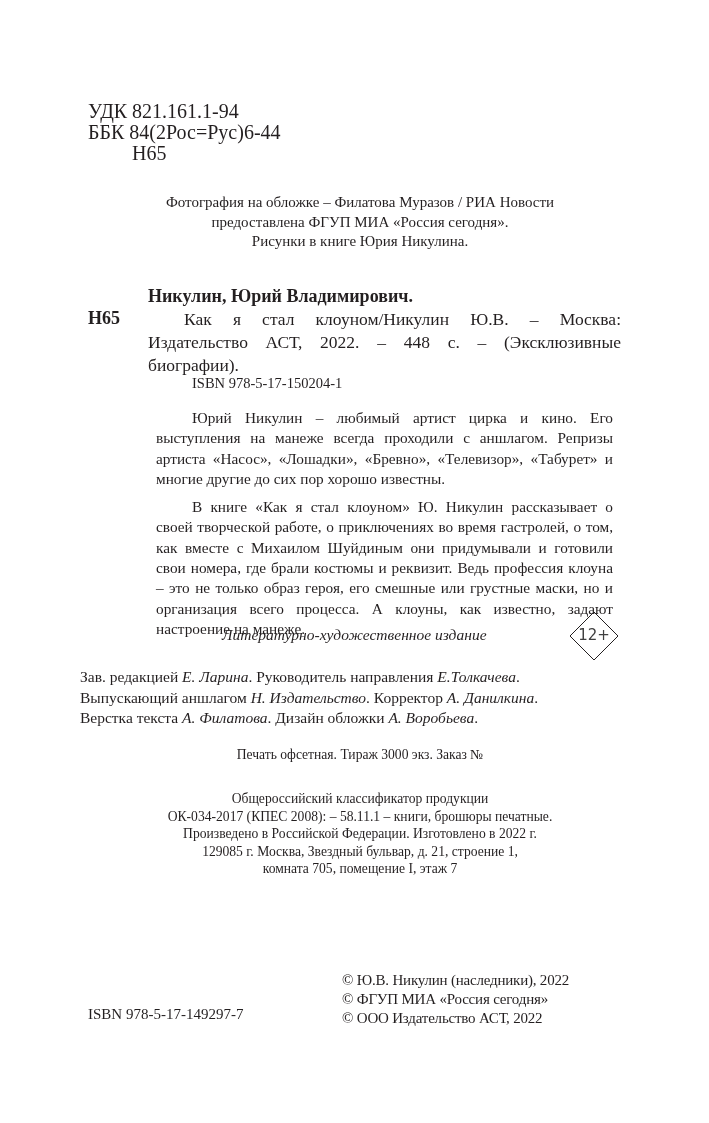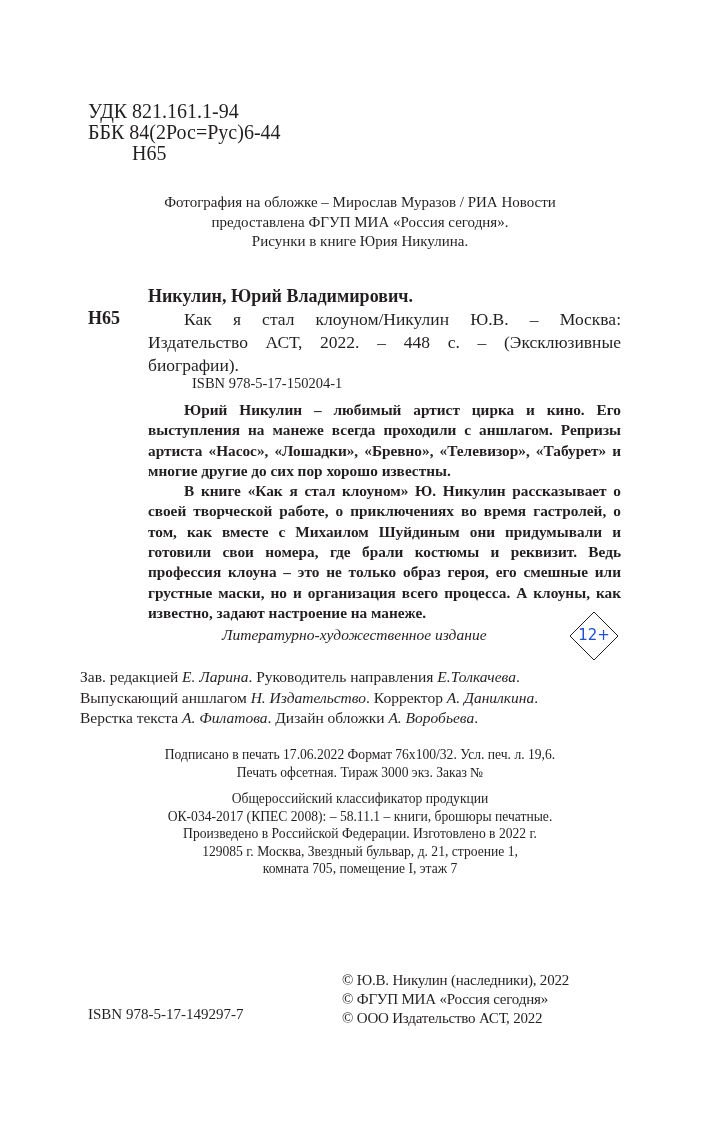--- a/index.html
+++ b/index.html
@@ -15,48 +15,48 @@
   .credits { left: 80px; width: 560px; top: 193px; font-size: 15px; line-height: 19.5px; text-align: center; }
 
   .biblio { left: 148px; width: 473px; top: 285px; font-size: 17.5px; line-height: 23px; }
   .biblio .author { font-weight: bold; font-size: 18px; }
   .biblio .first { text-indent: 36px; text-align: justify; text-align-last: justify; }
   .biblio .rest { text-align: justify; }
   .h65-big { left: 88px; top: 308px; font-weight: bold; font-size: 18px; }
   .isbn1 { left: 192px; top: 375px; font-size: 14.5px; }
 
   .annot { left: 148px; width: 473px; top: 400px; font-size: 15.3px; line-height: 20.3px; text-align: justify; }
-  .annot p { margin: 0; text-indent: 36px; font-weight: bold; }
+  .annot p { margin: 8px; text-indent: 36px; }
 
   .genre { left: 222px; top: 626px; font-size: 15.5px; font-style: italic; }
   .age { left: 569px; top: 611px; width: 50px; height: 50px; }
   .age svg { display: block; }
   .age .lbl { position: absolute; left: 0; top: 15px; width: 50px; text-align: center;
-              font-family: "DejaVu Sans", sans-serif; font-size: 15px; color: #1d4ed8; }
+              font-family: "DejaVu Sans", sans-serif; font-size: 15px; color: #404040; }
 
   .staff { left: 80px; width: 560px; top: 667px; font-size: 15.5px; line-height: 20.5px; text-align: left; }
   .staff i { font-style: italic; }
 
   .print { left: 80px; width: 560px; top: 746px; font-size: 13.6px; line-height: 18px; text-align: center; }
   .classif { left: 80px; width: 560px; top: 790px; font-size: 13.6px; line-height: 17.5px; text-align: center; }
 
   .isbn2 { left: 88px; top: 1006px; font-size: 15px; }
   .copy { left: 342px; top: 971px; font-size: 15px; line-height: 19px; letter-spacing: -0.2px; }
 </style>
 </head>
 <body>
 
 <div class="abs codes">
   <div>УДК 821.161.1-94</div>
   <div>ББК 84(2Рос=Рус)6-44</div>
   <div class="h65">Н65</div>
 </div>
 
 <div class="abs credits">
-  <div>Фотография на обложке – Мирослав Муразов / РИА Новости</div>
+  <div>Фотография на обложке – Филатова Муразов / РИА Новости</div>
   <div>предоставлена ФГУП МИА «Россия сегодня».</div>
   <div>Рисунки в книге Юрия Никулина.</div>
 </div>
 
 <div class="abs h65-big">Н65</div>
 <div class="abs biblio">
   <div class="author">Никулин, Юрий Владимирович.</div>
   <div class="first">Как я стал клоуном/Никулин Ю.В. – Москва:</div>
   <div class="rest">Издательство АСТ, 2022. – 448 с. – (Эксклюзивные биографии).</div>
 </div>
@@ -81,21 +81,20 @@
   </div>
   <div>
     <span>Выпускающий аншлагом</span> <i>Н. Издательство</i>. <span>Корректор</span> <i>А. Данилкина</i>.
   </div>
   <div>
     <span>Верстка текста</span> <i>А. Филатова</i>. <span>Дизайн обложки</span> <i>А. Воробьева</i>.
   </div>
 </div>
 
 <div class="abs print">
-  <div>Подписано в печать 17.06.2022 Формат 76x100/32. Усл. печ. л. 19,6.</div>
   <div>Печать офсетная. Тираж 3000 экз. Заказ №</div>
 </div>
 
 <div class="abs classif">
   <div>Общероссийский классификатор продукции</div>
   <div>ОК-034-2017 (КПЕС 2008): – 58.11.1 – книги, брошюры печатные.</div>
   <div>Произведено в Российской Федерации. Изготовлено в 2022 г.</div>
   <div>129085 г. Москва, Звездный бульвар, д. 21, строение 1,</div>
   <div>комната 705, помещение I, этаж 7</div>
 </div>

